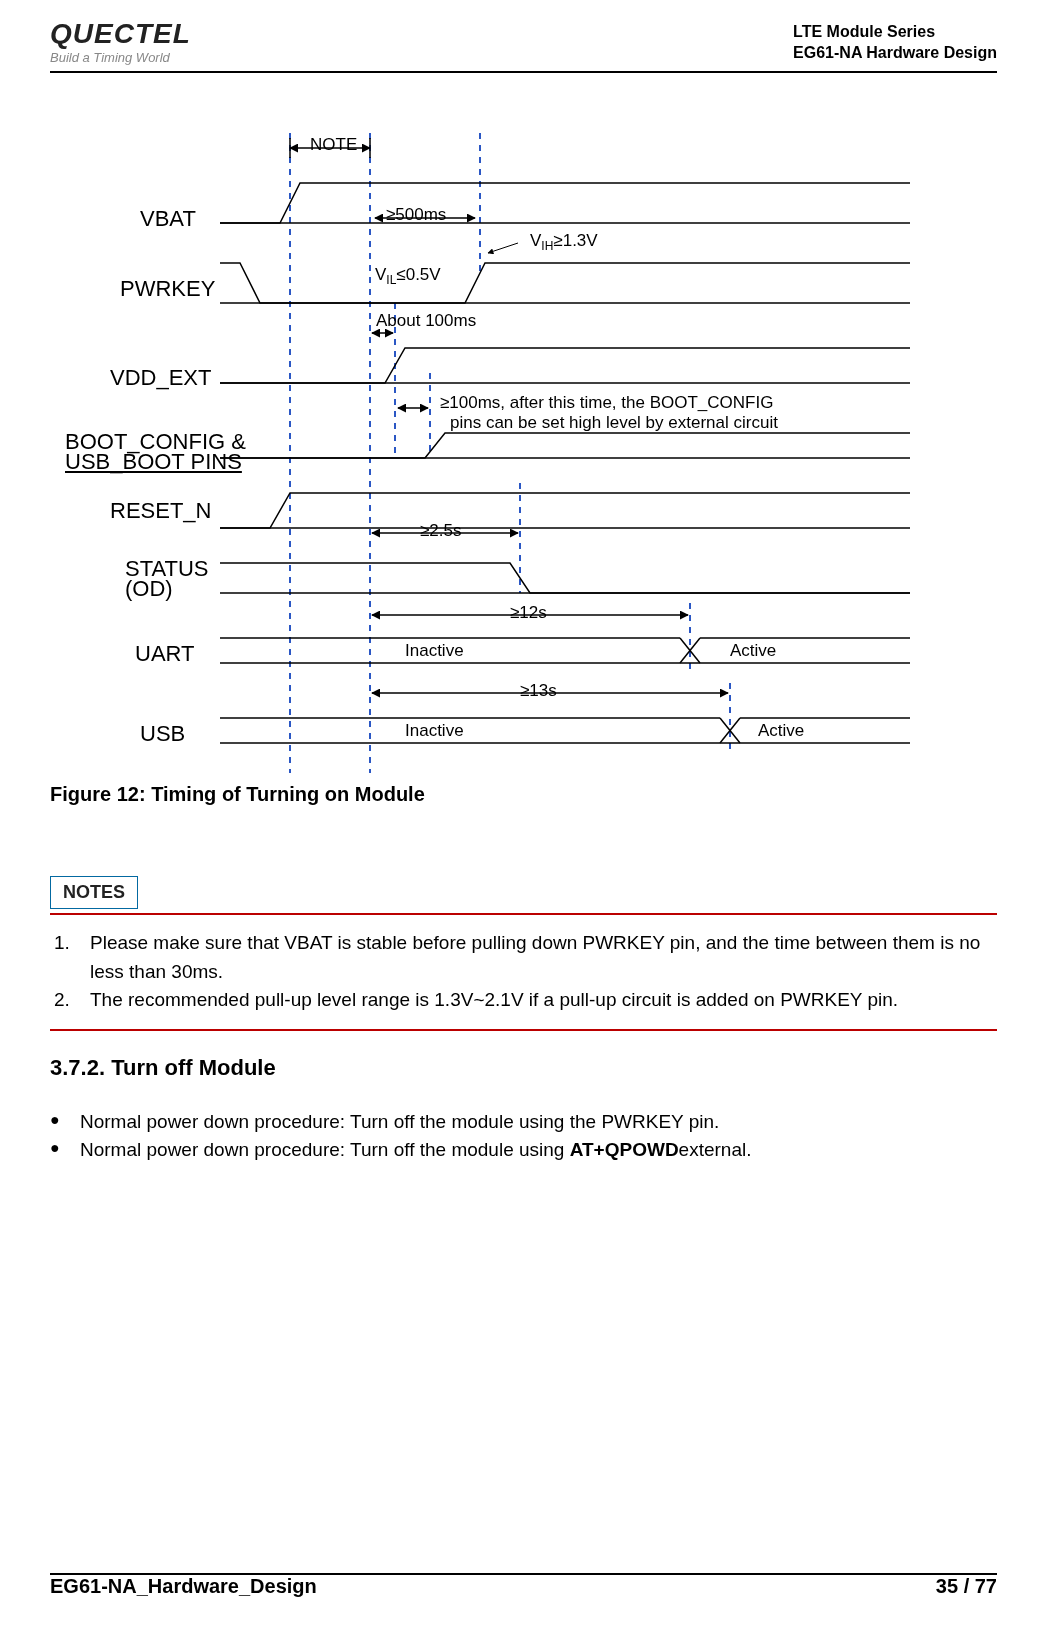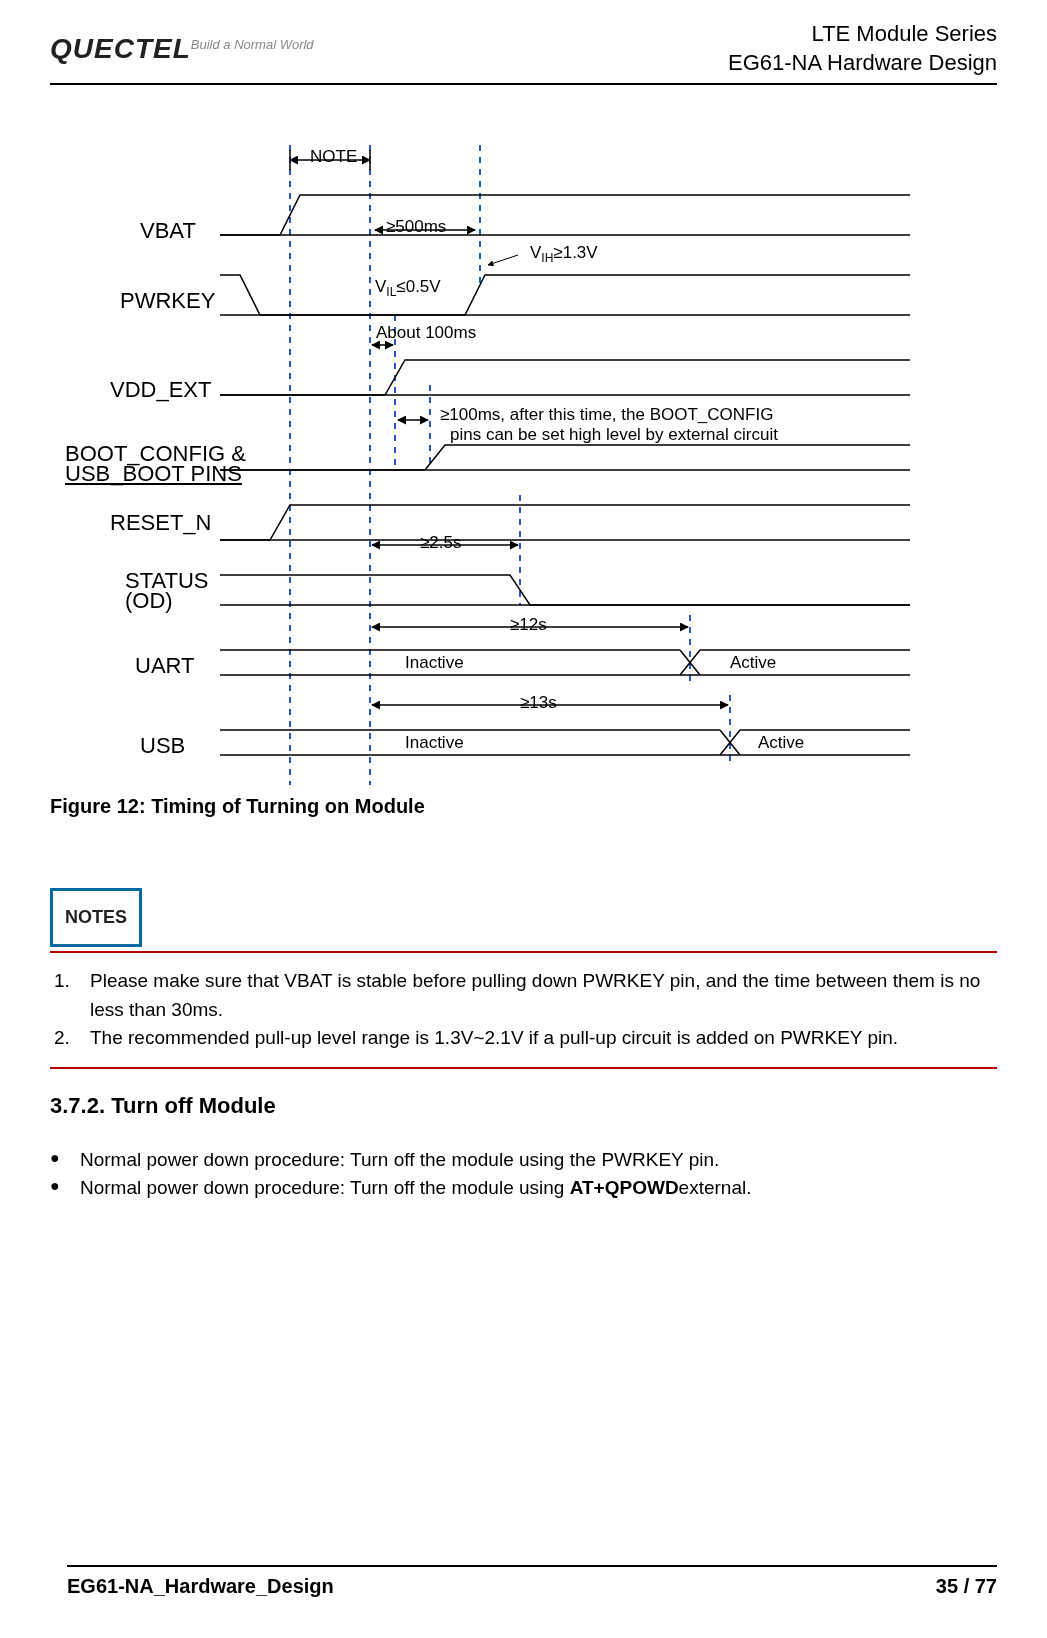--- a/index.html
+++ b/index.html
@@ -15,91 +15,89 @@
   .page {
     padding: 20px 50px 0 50px;
   }
   .header-row {
     display: flex;
     justify-content: space-between;
     align-items: center;
     border-bottom: 2px solid #000;
     padding-bottom: 6px;
   }
-  .logo-block { display: flex; flex-direction: row; }
+  .logo-block { display: flex; flex-direction: column; }
   .logo-main {
     font-weight: 700;
     font-size: 28px;
     letter-spacing: 1px;
     font-style: italic;
     color: #222;
     line-height: 1;
   }
   .logo-sub {
     font-size: 13px;
     color: #888;
     font-style: italic;
     margin-top: 2px;
   }
-  .hdr-right { text-align: right; font-weight: 400; font-size: 22px; line-height: 1.3; }
+  .hdr-right { text-align: left; font-weight: 700; font-size: 16px; line-height: 1.3; }
   .diagram-wrap {
     margin-top: 60px;
     width: 820px;
     margin-left: 100px;
     position: relative;
     height: 640px;
   }
   .sig-label { position: absolute; font-size: 22px; text-align: right; }
   .txt { position: absolute; font-size: 17px; white-space: nowrap; }
   svg { position: absolute; top: 0; left: 0; }
   .fig-caption { font-weight: 700; font-size: 20px; margin-top: 10px; }
   .notes-box {
     margin-top: 70px;
   }
   .notes-label {
     display: inline-block;
-    border: 3px solid #0369a1;
-    padding: 16px 12px;
+    border: 1px solid #0369a1;
+    padding: 5px 12px;
     font-weight: 700;
     color: #222;
     font-size: 18px;
   }
   .notes-hr-top { border: none; border-top: 2px solid #b00; margin-top: 4px; }
   .notes-list { margin: 14px 0 14px 4px; font-size: 19px; line-height: 1.5; }
   .notes-list .item { display: flex; }
   .notes-list .num { width: 36px; flex: 0 0 36px; }
   .notes-hr-bot { border: none; border-top: 2px solid #b00; margin-top: 6px; }
   .sect-head { font-weight: 700; font-size: 22px; margin-top: 24px; }
   .body-p { font-size: 19px; margin-top: 24px; }
   .bullets { margin-top: 30px; font-size: 19px; }
   .bullets .b { display: flex; margin-bottom: 6px; }
   .bullets .dot { width: 30px; flex: 0 0 30px; font-size: 16px; }
   .footer {
     position: absolute;
     bottom: 40px;
     left: 50px;
     right: 50px;
     border-top: 2px solid #000;
-    padding-top: 8px;
     display: flex;
     justify-content: space-between;
     font-weight: 700;
     font-size: 20px;
-    margin-left: 17px;
   }
   .sub { font-size: 12px; vertical-align: sub; }
 </style>
 </head>
 <body>
 
 <div class="page">
   <div class="header-row">
     <div class="logo-block">
       <span class="logo-main">QUECTEL</span>
-      <span class="logo-sub">Build a Normal World</span>
+      <span class="logo-sub">Build a Timing World</span>
     </div>
     <div class="hdr-right">
       <div>LTE Module Series</div>
       <div>EG61-NA Hardware Design</div>
     </div>
   </div>
 
   <div class="diagram-wrap">
     <svg width="820" height="640">
       <defs>

